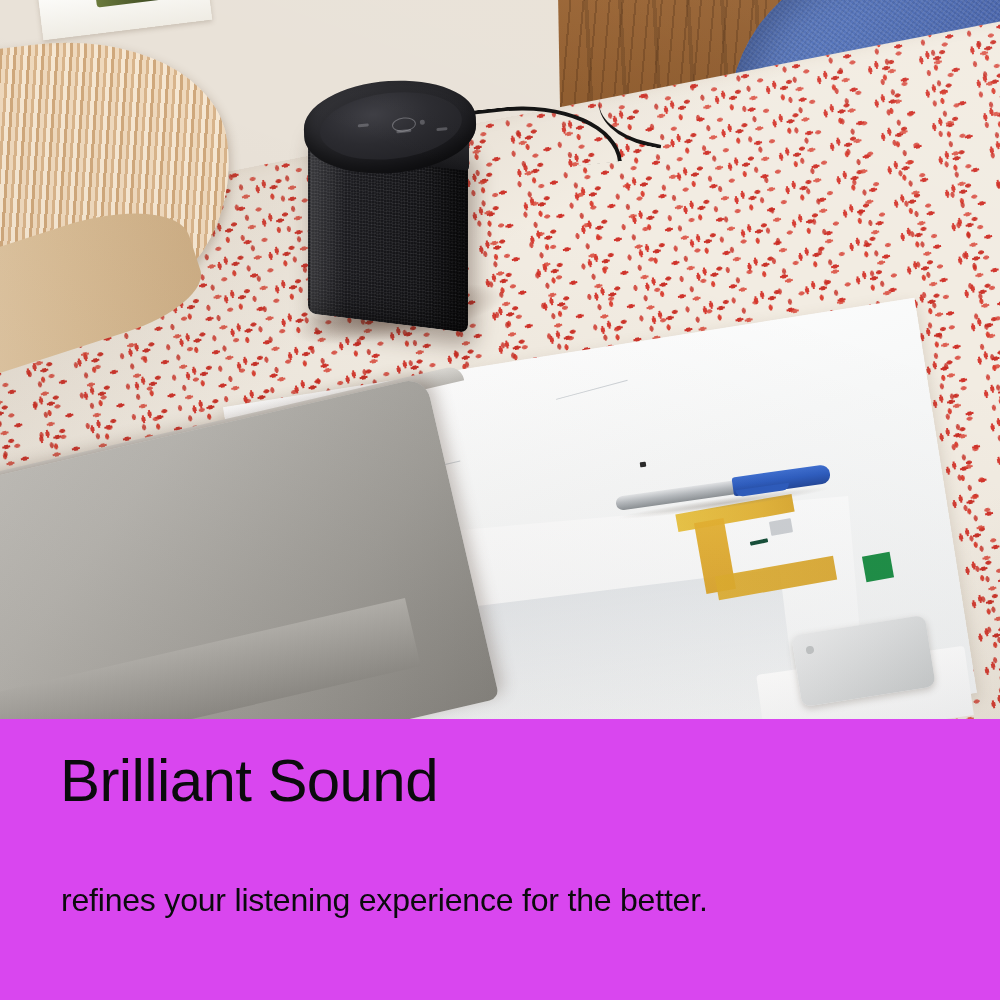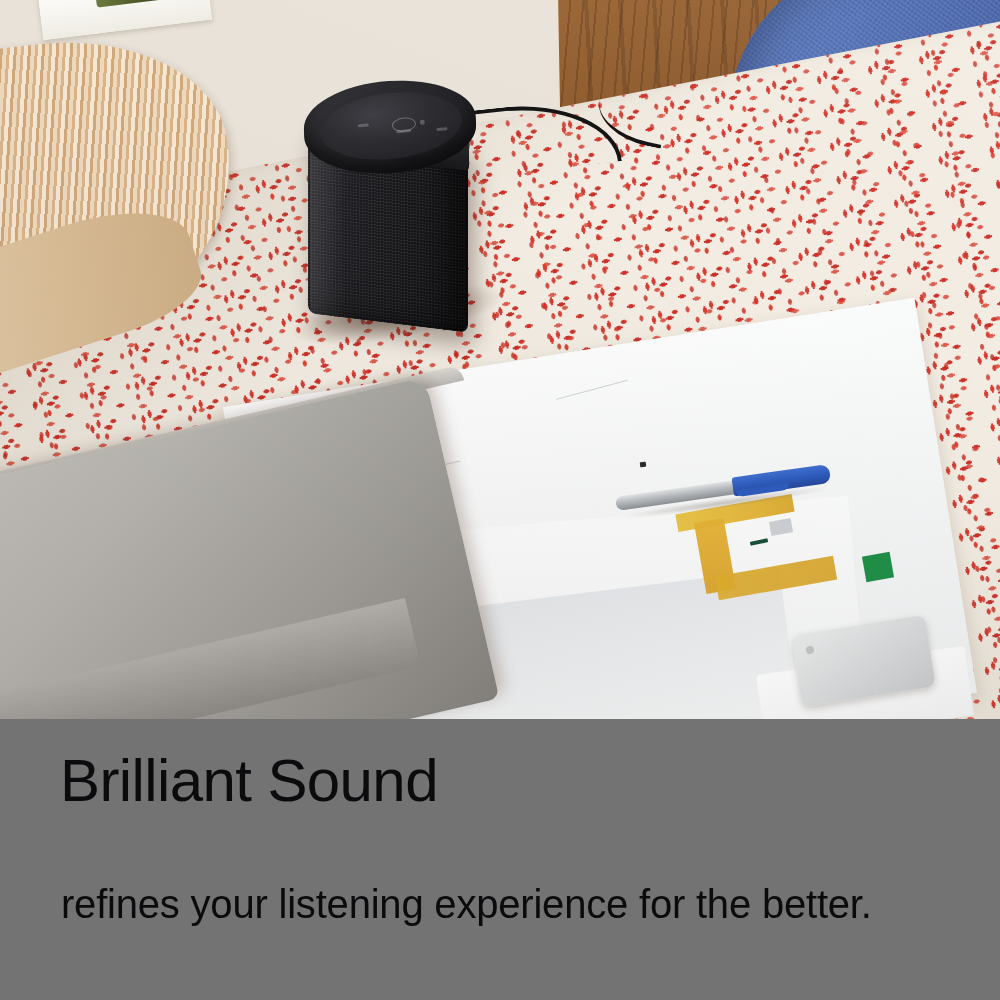--- a/index.html
+++ b/index.html
@@ -326,26 +326,26 @@
 
   .photo-vignette{
     position:absolute;inset:0;
     background:linear-gradient(200deg,rgba(255,255,255,.06) 0%,rgba(0,0,0,0) 35%,rgba(40,25,15,.07) 100%);
     pointer-events:none;
   }
 
   
   #caption{
     position:absolute;left:0;top:719px;width:1000px;height:281px;
-    background:#737373;
+    background:#d946ef;
   }
   .cap-inner{position:absolute;left:0;top:0;width:1000px;height:281px;}
   .cap-title{position:absolute;left:60px;top:32px;font-size:60px;line-height:1;color:#0b0b0d;font-weight:400;letter-spacing:-0.6px;}
   .cap-sub-l1{position:absolute;left:61px;top:110px;font-size:40px;line-height:1;color:#0b0b0d;font-weight:400;letter-spacing:-0.2px;}
-  .cap-sub-l2{position:absolute;left:61px;top:165px;font-size:40px;line-height:1;color:#0b0b0d;font-weight:400;letter-spacing:-0.2px;text-align:center;}
+  .cap-sub-l2{position:absolute;left:61px;top:165px;font-size:32px;line-height:1;color:#0b0b0d;font-weight:400;letter-spacing:-0.2px;text-align:center;}
 </style>
 </head>
 <body>
 
 <div id="shot">
 
   <div id="photo">
 
     <div class="wood-wall"></div>
     <div class="wood-wall-shadow"></div>

